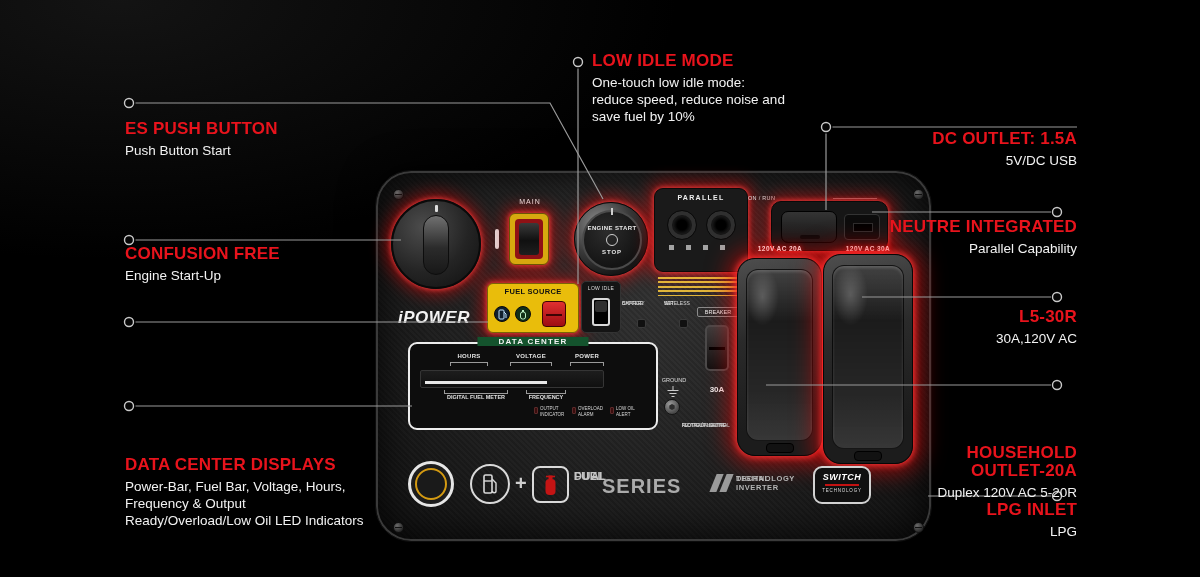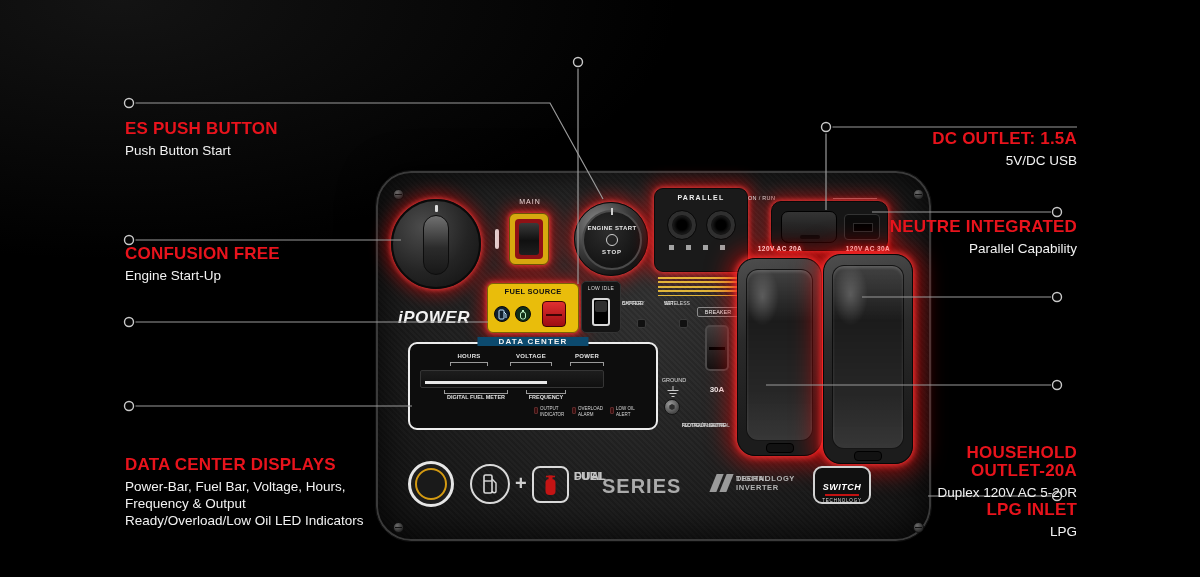--- a/index.html
+++ b/index.html
@@ -121,21 +121,21 @@
   .breaker-amps{left:327px;top:214px;width:28px;text-align:center;color:#eee;font-size:8px;font-weight:700;}
   .ground-label{left:278px;top:206px;width:40px;text-align:center;color:#ddd;font-size:5.5px;}
   .ground-sym{left:290px;top:215px;}
   .bolt{left:288px;top:228px;width:16px;height:16px;border-radius:50%;
     background:radial-gradient(circle at 35% 30%,#9a9a9a,#4a4a4a 70%);border:1px solid #151515;}
   .bolt::after{content:"";position:absolute;left:4px;top:4px;right:4px;bottom:4px;background:#2d2d2d;
     clip-path:polygon(50% 0,95% 25%,95% 75%,50% 100%,5% 75%,5% 25%);}
 
   
   .dc-box{left:32px;top:171px;width:250px;height:88px;background:#0d0d0d;border:2px solid #ededed;border-radius:9px;}
-  .dc-title{left:50%;top:-7px;transform:translateX(-50%);background:#0c4a6e;padding:0 21px;
+  .dc-title{left:50%;top:-7px;transform:translateX(-50%);background:#14532d;padding:0 21px;
     color:#f2f2f2;font-size:8px;font-weight:700;letter-spacing:1.2px;white-space:nowrap;}
   .dc-head{top:9px;color:#e5e5e5;font-size:6px;font-weight:700;text-align:center;letter-spacing:.3px;}
   .dc-head.h1{left:34px;width:50px;} .dc-head.h2{left:94px;width:54px;} .dc-head.h3{left:154px;width:46px;}
   .bracket-down{top:18px;height:4px;border:1px solid #9a9a9a;border-bottom:none;}
   .bd1{left:40px;width:38px;} .bd2{left:100px;width:42px;} .bd3{left:160px;width:34px;}
   .dc-lcd{left:10px;top:26px;width:184px;height:18px;background:linear-gradient(180deg,#1d1d1d,#101010);
     border:1px solid #353535;border-radius:2px;}
   .dc-lcd::after{content:"";position:absolute;left:4px;bottom:3px;width:122px;height:3px;background:#e9e9e9;}
   .bracket-up{top:46px;height:4px;border:1px solid #9a9a9a;border-top:none;}
   .bu1{left:34px;width:64px;} .bu2{left:116px;width:40px;}
@@ -175,21 +175,21 @@
   .lpg-square{left:156px;top:295px;width:37px;height:37px;border-radius:8px;border:2.5px solid #d9d9d9;
     display:flex;align-items:center;justify-content:center;}
   .lpg-square svg{position:static;}
   .dualfuel{left:198px;top:299px;color:#c4c4c4;font-size:11px;font-weight:700;line-height:12px;letter-spacing:.5px;}
   .series{left:226px;top:304px;color:#ababab;font-size:20px;font-weight:700;letter-spacing:1px;}
   .inv-mark{top:303px;width:7px;height:18px;background:#9a9a9a;transform:skewX(-22deg);}
   .im1{left:337px;} .im2{left:347px;}
   .digi{left:360px;top:303px;color:#b5b5b5;font-size:7.5px;font-weight:700;line-height:9px;letter-spacing:.6px;}
   .switch-badge{left:437px;top:295px;width:58px;height:38px;border-radius:9px;border:2px solid #d2d2d2;
     background:#101010;text-align:center;}
-  .switch-badge .sw1{position:static;display:block;margin-top:14px;color:#fff;font-size:9px;font-weight:700;font-style:italic;letter-spacing:.5px;}
+  .switch-badge .sw1{position:static;display:block;margin-top:4px;color:#fff;font-size:9px;font-weight:700;font-style:italic;letter-spacing:.5px;}
   .switch-badge .swline{position:static;display:block;width:34px;height:2px;background:#c21212;margin:2px auto;}
   .switch-badge .sw2{position:static;display:block;color:#ddd;font-size:4.5px;letter-spacing:.8px;}
 </style>
 </head>
 <body>
 
 <div class="stage">
 
   <svg id="connectors" width="1200" height="577">
     <g>
@@ -245,28 +245,40 @@
   </div>
   <div class="callout" style="left:125px;top:422px;margin-top:34px;">
     <div class="title">DATA CENTER DISPLAYS</div>
     <div class="sub">
       <div>Power-Bar, Fuel Bar, Voltage, Hours,</div>
       <div>Frequency &amp; Output</div>
       <div>Ready/Overload/Low Oil LED Indicators</div>
     </div>
   </div>
 
+  <div class="callout" style="left:592px;top:52px;">
+    <div class="title">LOW IDLE MODE</div>
+    <div class="sub">
+      <div>One-touch low idle mode:</div>
+      <div>reduce speed, reduce noise and</div>
+      <div>save fuel by 10%</div>
+    </div>
+  </div>
 
   <div class="callout right-side" style="right:123px;top:130px;">
     <div class="title">DC OUTLET: 1.5A</div>
     <div class="sub">5V/DC USB</div>
   </div>
   <div class="callout right-side" style="right:123px;top:218px;">
     <div class="title">NEUTRE INTEGRATED</div>
     <div class="sub">Parallel Capability</div>
+  </div>
+  <div class="callout right-side" style="right:123px;top:308px;">
+    <div class="title">L5-30R</div>
+    <div class="sub">30A,120V AC</div>
   </div>
   <div class="callout right-side" style="right:123px;top:397px;margin-top:47px;">
     <div class="title">HOUSEHOLD</div>
     <div class="title">OUTLET-20A</div>
     <div class="sub">Duplex 120V AC 5-20R</div>
   </div>
   <div class="callout right-side" style="right:123px;top:501px;">
     <div class="title">LPG INLET</div>
     <div class="sub">LPG</div>
   </div>

